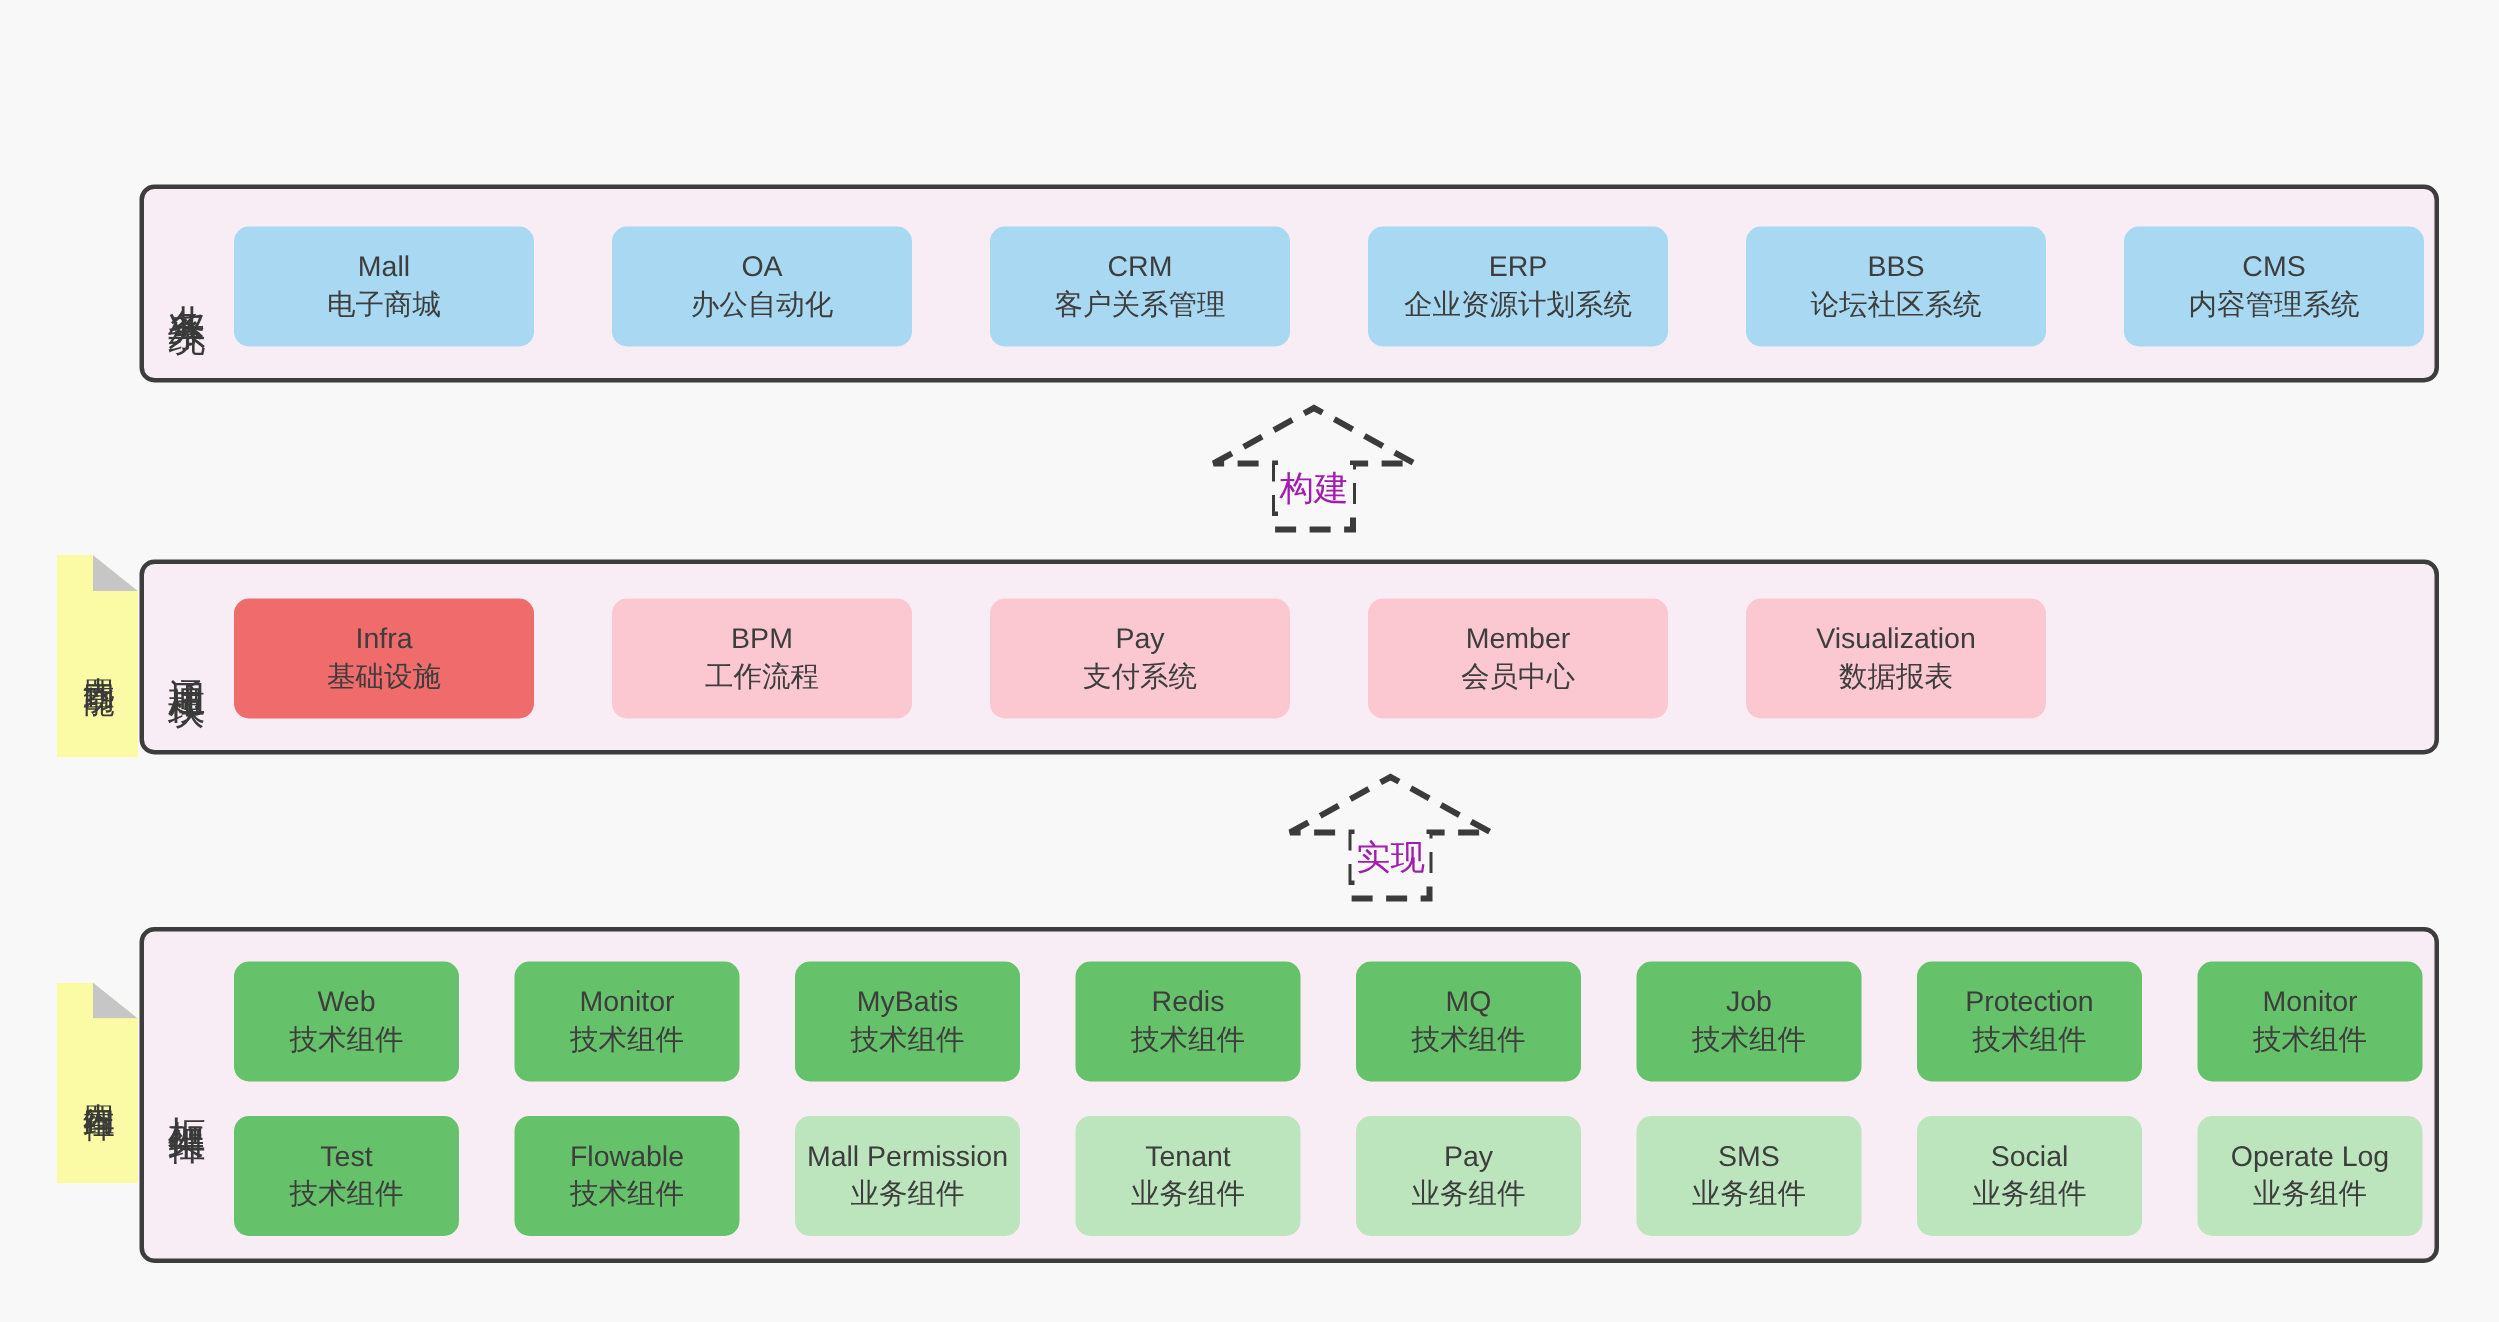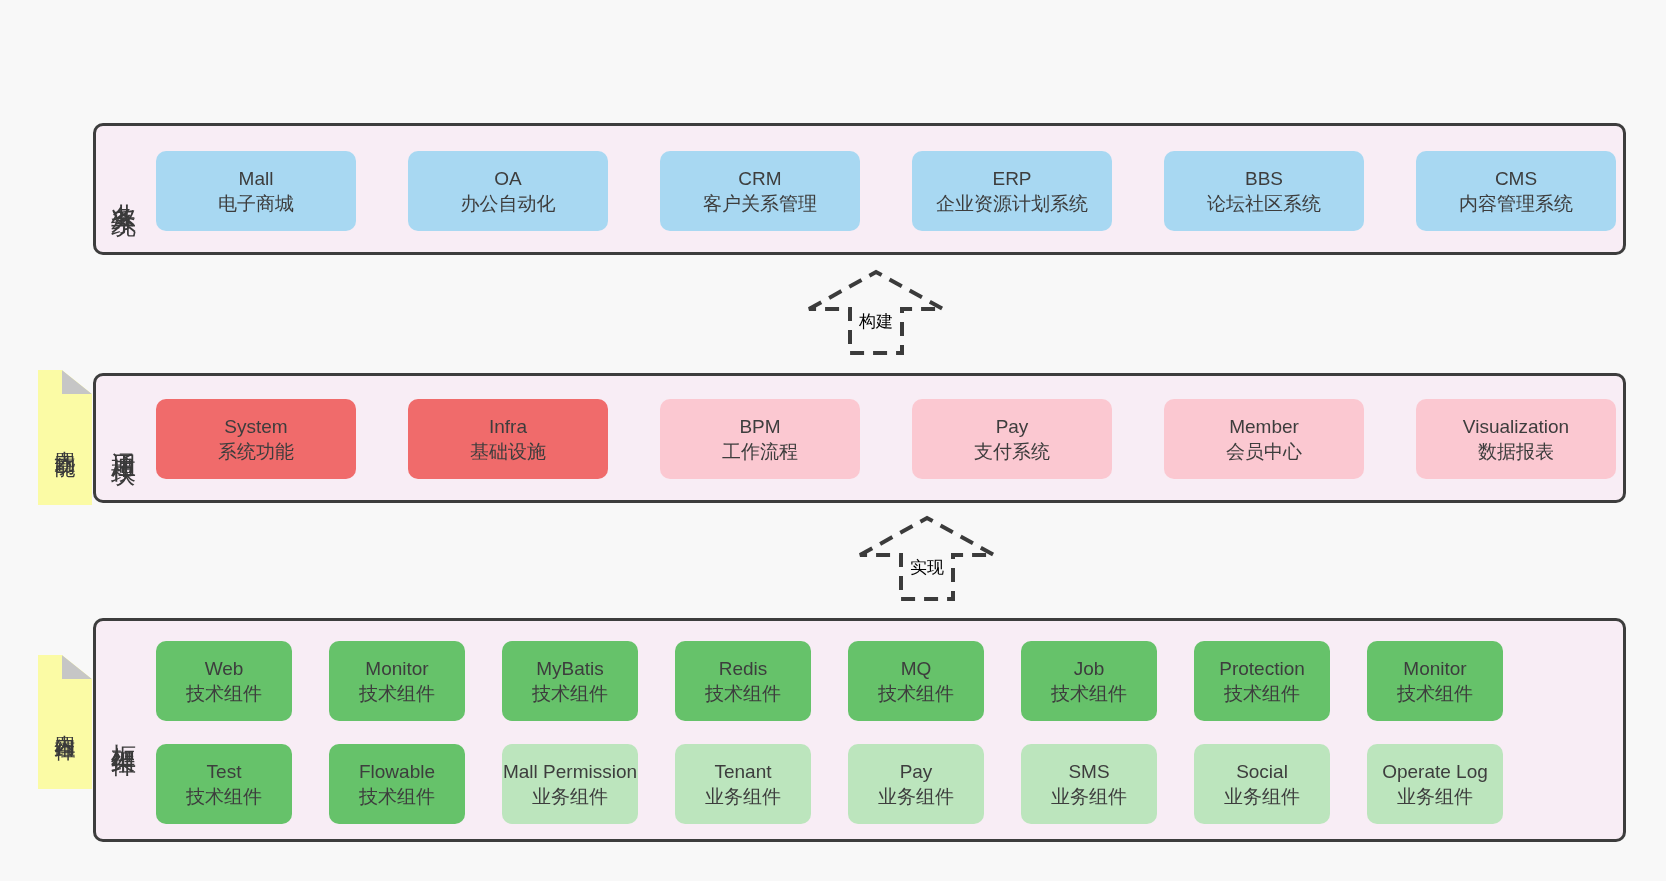--- a/index.html
+++ b/index.html
@@ -32,21 +32,21 @@
   #layer-components .box-row.r0{left:60px;top:20px;gap:37px;}
   #layer-components .box-row.r1{left:60px;top:123px;gap:37px;}
 
   .box{
     height:80px;border-radius:10px;box-sizing:border-box;
     display:flex;flex-direction:column;justify-content:center;align-items:center;
     text-align:center;font-size:19px;line-height:25px;padding:0 0;
     flex:0 0 auto;
   }
   #layer-business .box,#layer-modules .box{width:200px;}
-  #layer-components .box{width:136px;}
+  #layer-components .box{width:150px;}
   .box.blue{background:var(--blue,#a8d8f2);}
   .box.red{background:var(--red,#f06b6b);}
   .box.pink{background:var(--pink,#fbc8d1);}
   .box.green{background:var(--green,#66c26a);}
   .box.lightgreen{background:var(--light-green,#bce5bd);}
 
   
   .tag{
     position:absolute;left:38px;width:54px;
     background:var(--tag-yellow,#fbfba5);
@@ -65,21 +65,21 @@
   }
 
   
   .arrow{position:absolute;width:140px;height:88px;}
   #arrow-build{left:806px;top:268px;}
   #arrow-implement{left:857px;top:514px;}
   .arrow svg{position:absolute;inset:0;overflow:visible;}
   .arrow path{stroke:#3b3b3b;stroke-width:4;fill:none;stroke-dasharray:14 9;}
   .arrow .lbl{
     position:absolute;left:50%;top:42px;transform:translateX(-50%);
-    font-size:17px;color:#000000;background:var(--page-bg,#f8f8f8);
+    font-size:23px;color:#a21caf;background:var(--page-bg,#f8f8f8);
     padding:0 3px;white-space:nowrap;
   }
 </style>
 </head>
 <body>
 
 <div>
 
   <div class="tag" id="tag-modules">
     <span class="txt">内置功能</span>
@@ -122,24 +122,20 @@
     <svg viewBox="0 0 140 88">
       <path d="M3 41 L70 4 L137 41 L96 41 L96 85 L44 85 L44 41 Z"></path>
     </svg>
     <span class="lbl">构建</span>
   </div>
 
   <section class="layer" id="layer-modules">
     <div class="v-label">通用模块</div>
     <div class="box-row r0">
         <div class="box red">
-          <span class="en">System</span>
-          <span class="zh">系统功能</span>
-        </div>
-        <div class="box red">
           <span class="en">Infra</span>
           <span class="zh">基础设施</span>
         </div>
         <div class="box pink">
           <span class="en">BPM</span>
           <span class="zh">工作流程</span>
         </div>
         <div class="box pink">
           <span class="en">Pay</span>
           <span class="zh">支付系统</span>

